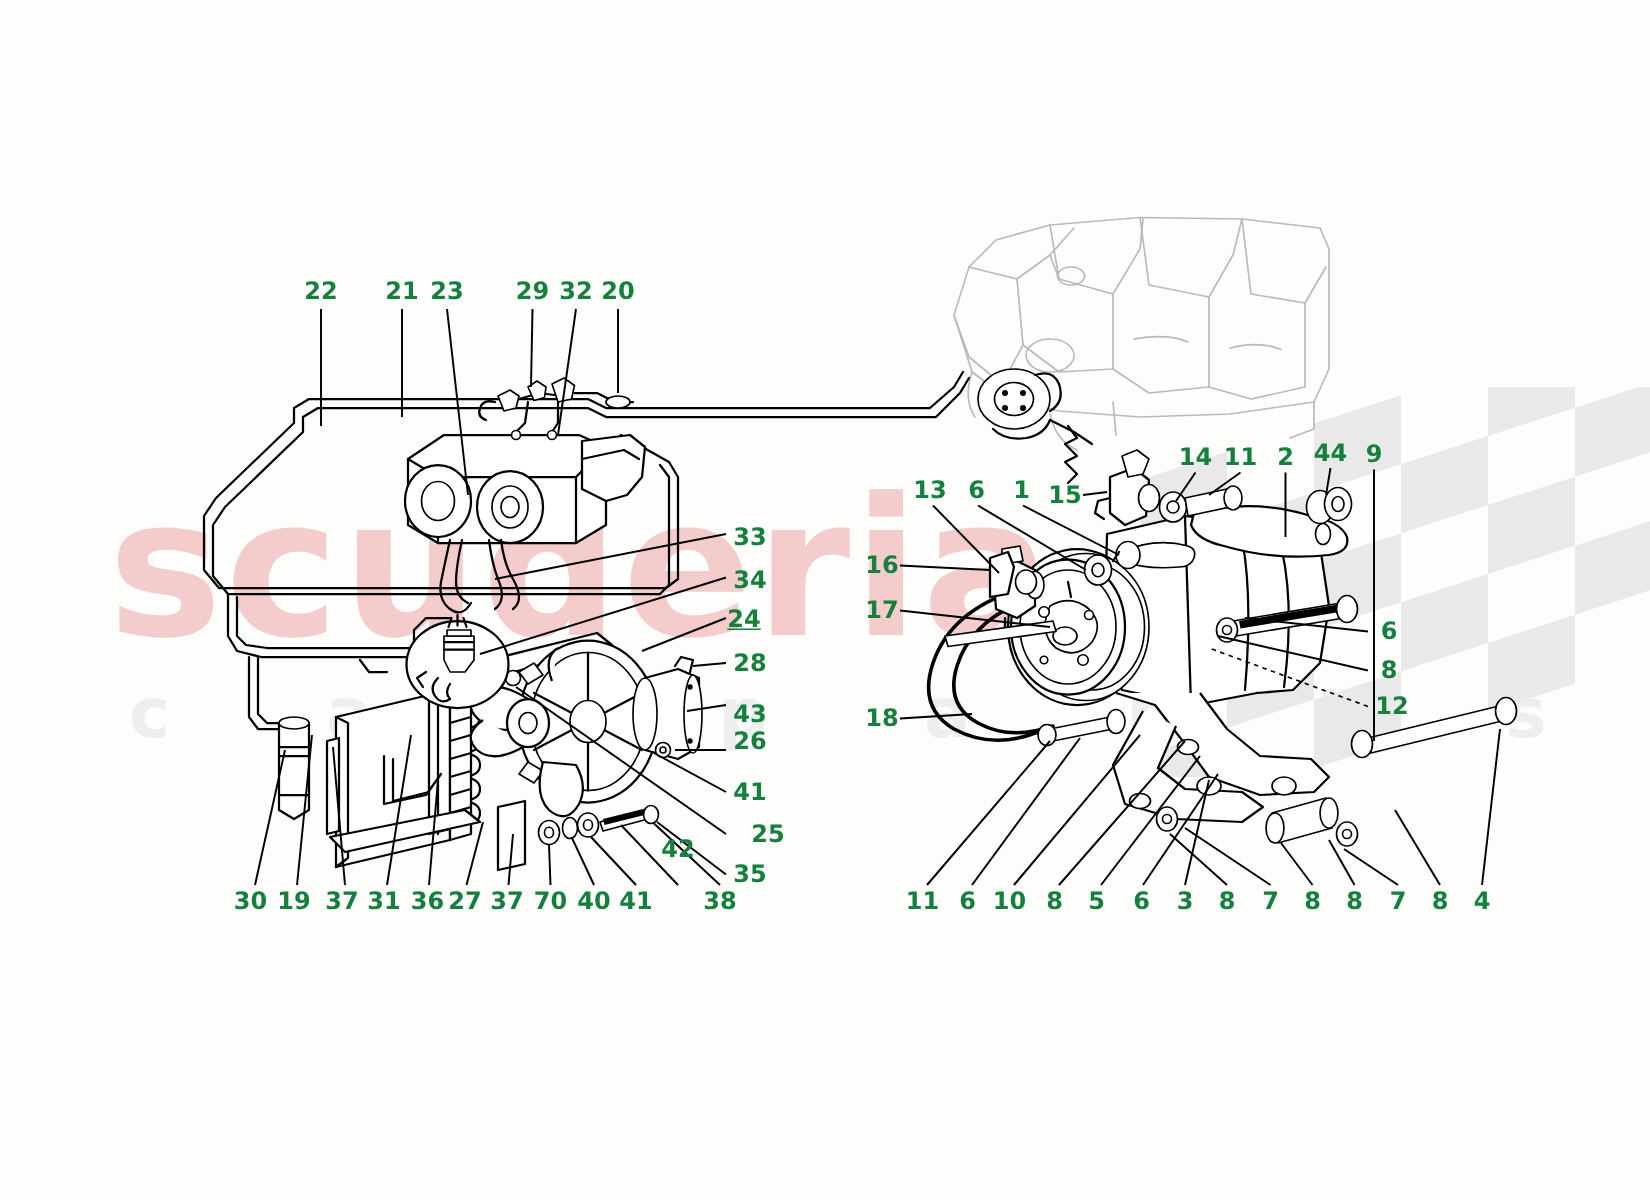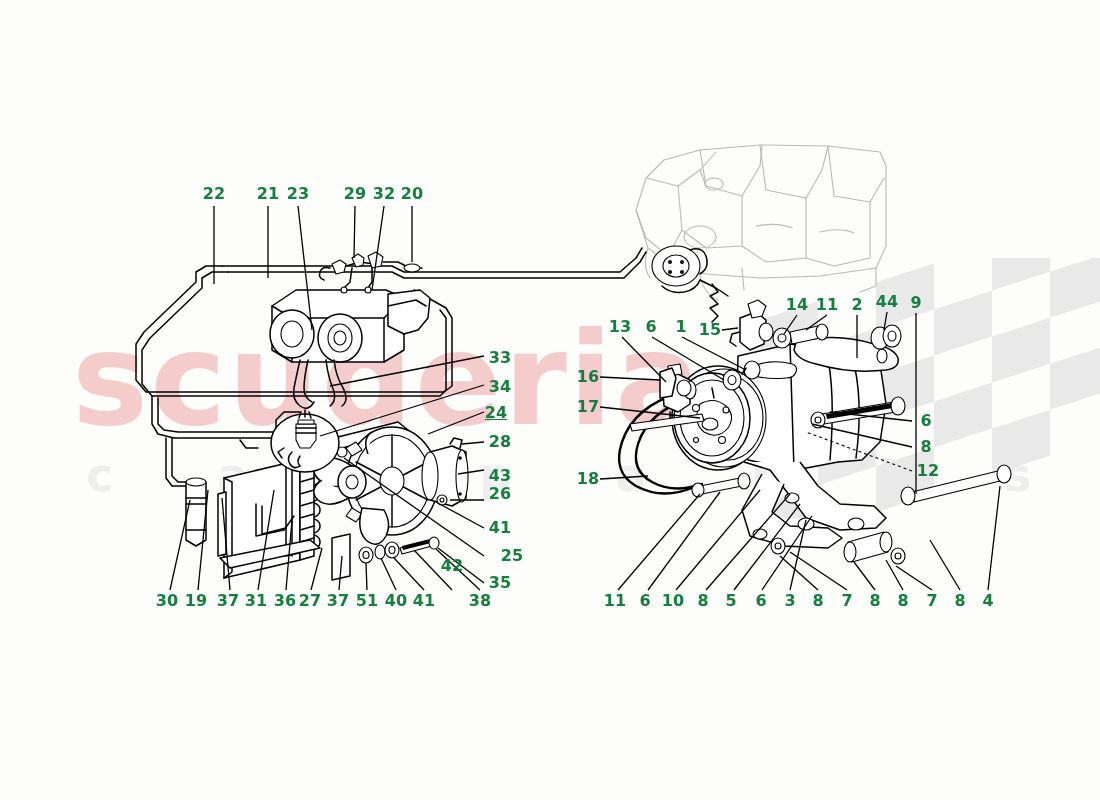--- a/index.html
+++ b/index.html
@@ -501,21 +501,21 @@
     <div class="callout" style="left:500px; top:556px;margin-left:12px;">25</div>
     <div class="callout" style="left:500px; top:583px;">35</div>
 
     <div class="callout" style="left:167px; top:601px;">30</div>
     <div class="callout" style="left:196px; top:601px;">19</div>
     <div class="callout" style="left:228px; top:601px;">37</div>
     <div class="callout" style="left:256px; top:601px;">31</div>
     <div class="callout" style="left:285px; top:601px;">36</div>
     <div class="callout" style="left:310px; top:601px;">27</div>
     <div class="callout" style="left:338px; top:601px;">37</div>
-    <div class="callout" style="left:367px; top:601px;">51</div>
+    <div class="callout" style="left:367px; top:601px;">70</div>
     <div class="callout" style="left:396px; top:601px;">40</div>
     <div class="callout" style="left:424px; top:601px;">41</div>
     <div class="callout" style="left:452px; top:566px;">42</div>
     <div class="callout" style="left:480px; top:601px;">38</div>
 
     <div class="callout" style="left:620px; top:327px;">13</div>
     <div class="callout" style="left:651px; top:327px;">6</div>
     <div class="callout" style="left:681px; top:327px;">1</div>
     <div class="callout" style="left:710px; top:330px;">15</div>
     <div class="callout" style="left:797px; top:305px;">14</div>

